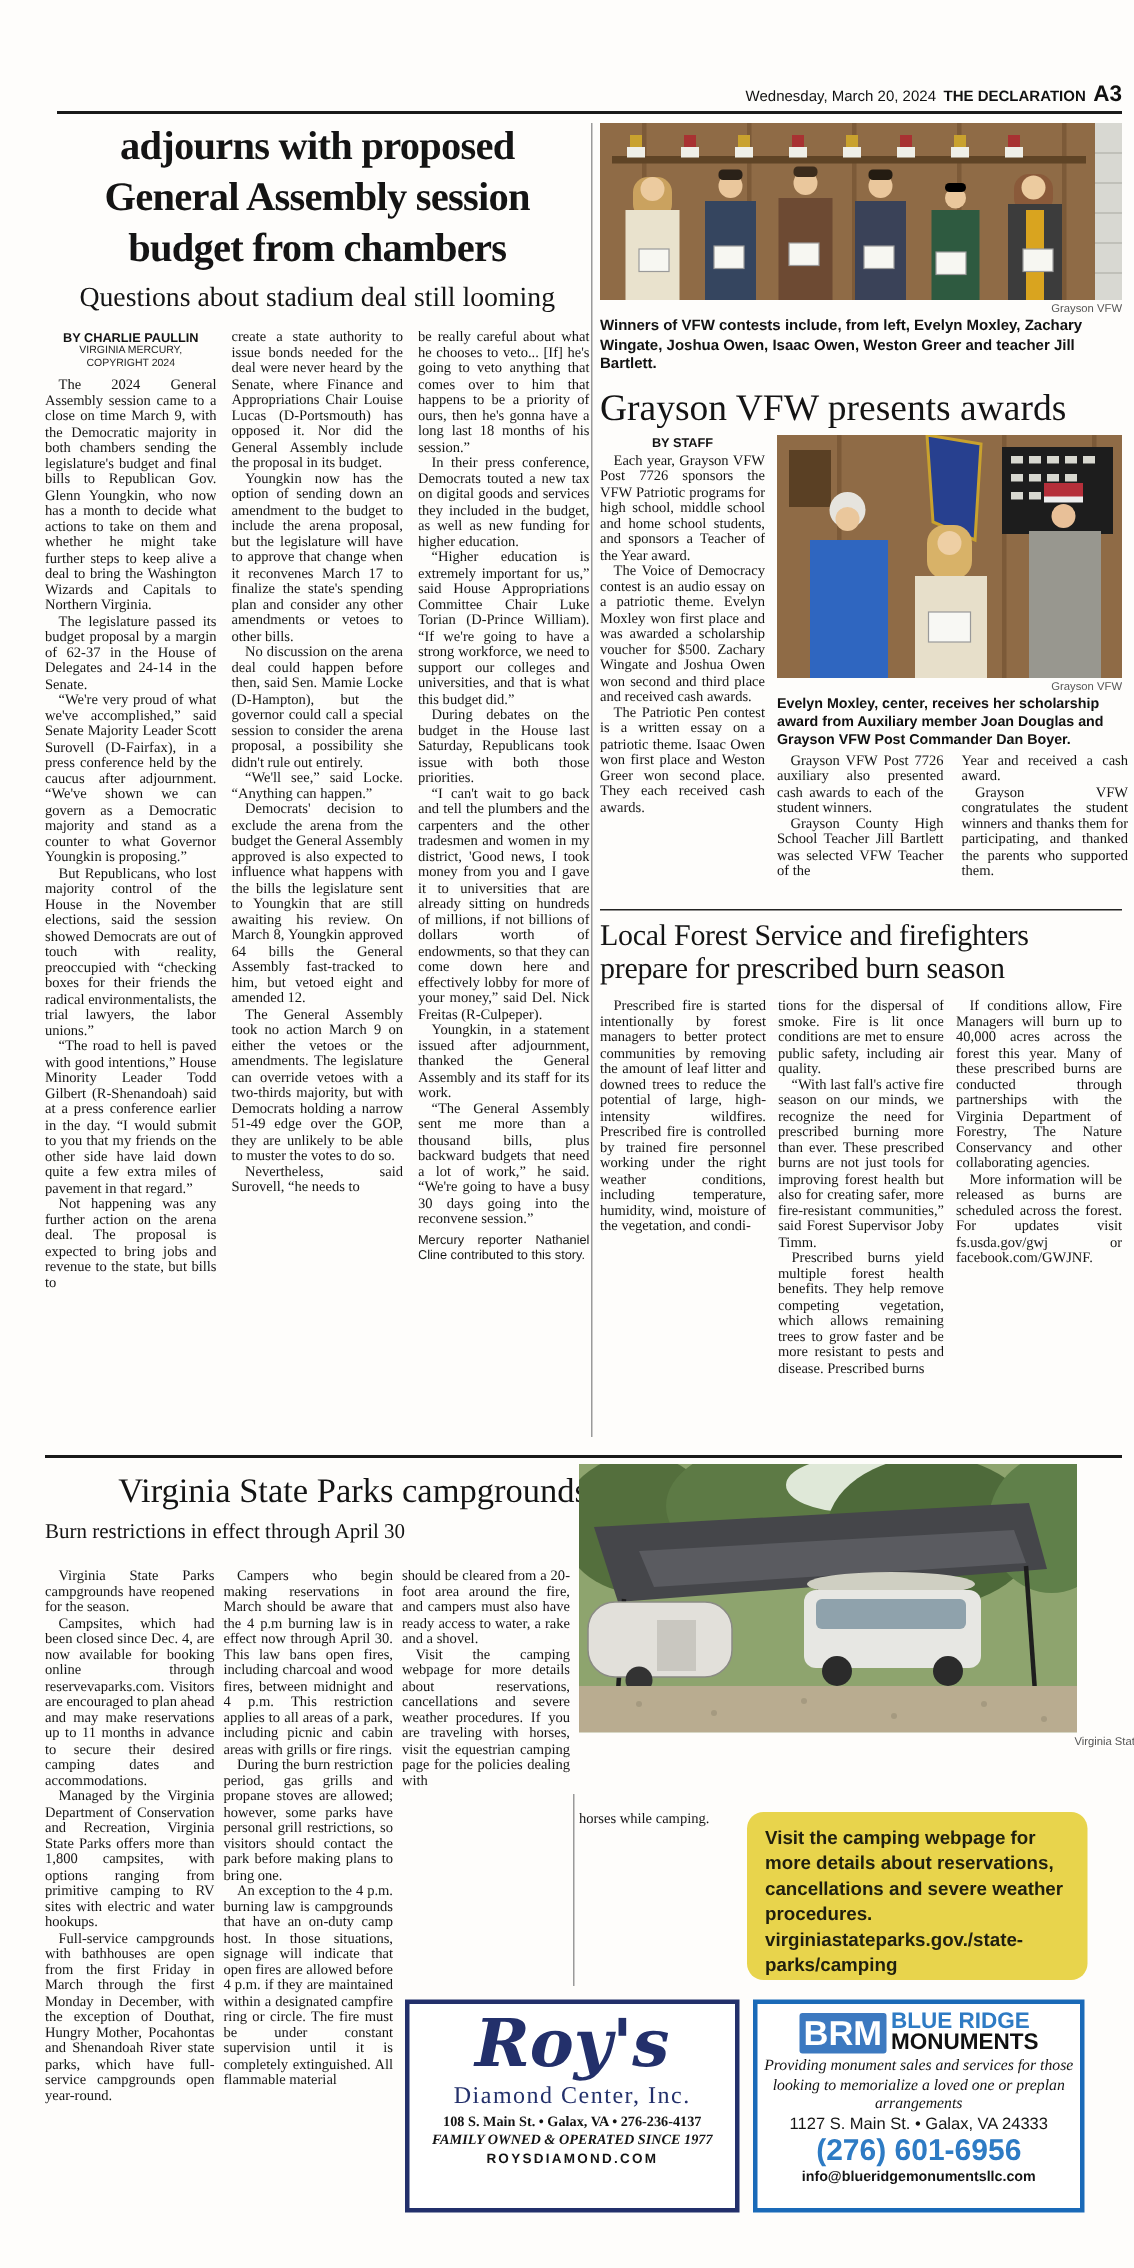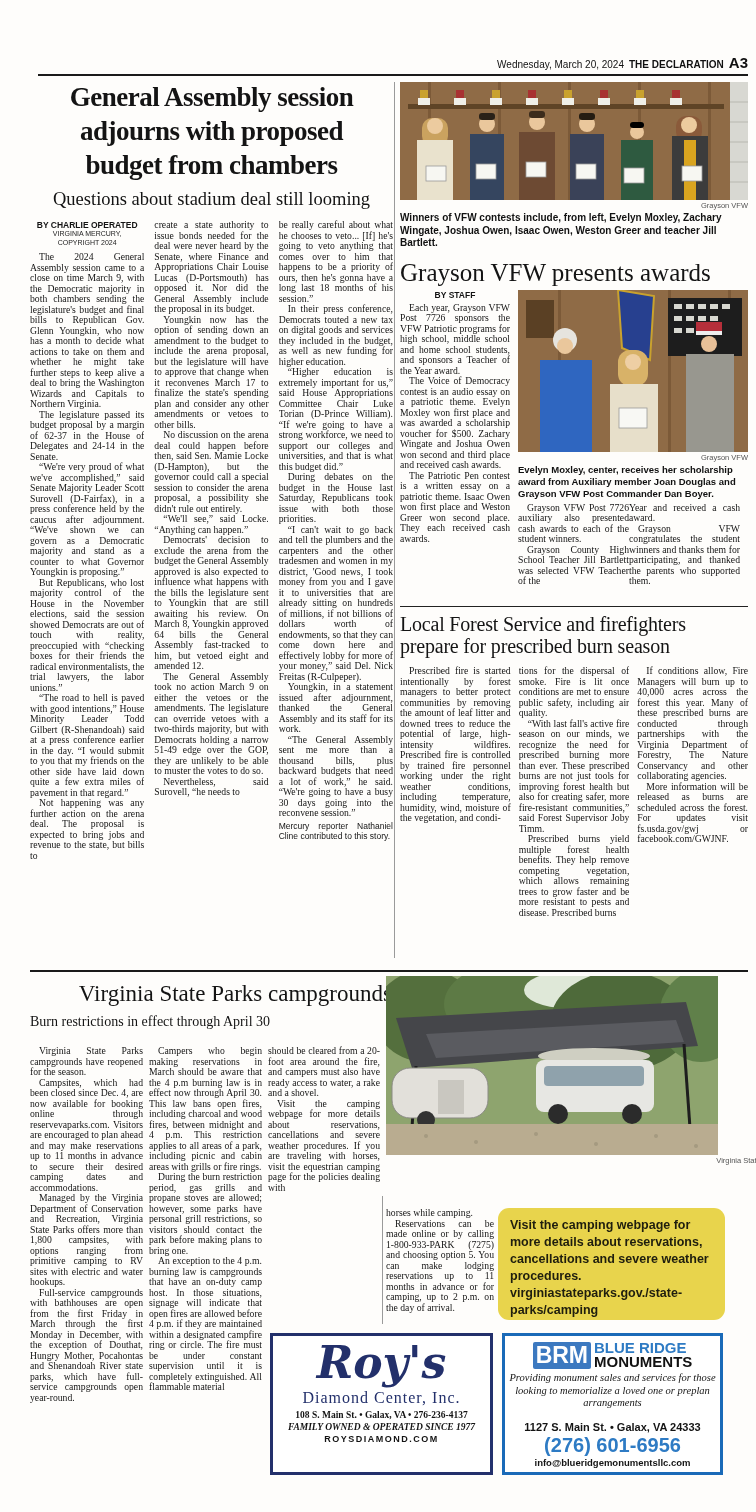--- a/index.html
+++ b/index.html
@@ -36,21 +36,21 @@
   .vrule{position:absolute;width:1px;background:#9a9a9a;}
   #vrule-main{left:394px;top:82px;height:876px;}
   #vrule-parks{left:382px;top:1196px;height:128px;}
 
   
   .right{position:absolute;left:400px;top:82px;width:348px;}
   .vfw-headline{margin:9px 0 4px;font-size:25px;line-height:27px;font-weight:400;}
   .vfw-flex{display:flex;gap:8px;}
   .vfw-col1{width:110px;flex:none;}
   .vfw-right{width:230px;flex:none;}
-  .vfw-cols23{display:flex;gap:0;margin-top:3px;}
+  .vfw-cols23{display:flex;gap:12px;margin-top:3px;}
   .vfw-cols23 .ncol{width:111px;flex:none;}
 
   
   .forest-rule{position:absolute;left:400px;top:606px;width:348px;height:1px;background:#222;}
   .forest{position:absolute;left:400px;top:613px;width:348px;}
   .forest-headline{margin:0;font-weight:400;font-size:20px;line-height:22px;letter-spacing:-0.2px;}
   .forest-headline span{display:block;}
   .forest-cols{display:flex;gap:8px;margin-top:9px;height:290px;overflow:hidden;}
   .forest-cols .ncol{flex:1;}
 
@@ -82,45 +82,45 @@
   
   .brm{position:absolute;left:502px;top:1333px;width:221px;height:142px;border:3px solid #1a6ab8;
        box-sizing:border-box;background:#fff;text-align:center;padding-top:5px;}
   .brm-logorow{display:flex;justify-content:center;align-items:center;gap:3px;}
   .brm-box{background:#3c79c0;color:#fff;font-family:"Liberation Sans",sans-serif;font-weight:700;
            font-size:23px;line-height:27px;padding:0 3px;border-radius:2px;}
   .brm-name{text-align:left;font-family:"Liberation Sans",sans-serif;font-weight:700;font-size:15px;line-height:14px;}
   .brm-name .l1{color:#2e7bc4;display:block;}
   .brm-name .l2{color:#111;display:block;}
   .brm-tag{font-style:italic;font-size:10.5px;line-height:12.5px;margin-top:3px;text-align:center;}
-  .brm-addr{font-family:"Liberation Sans",sans-serif;font-weight:700;font-size:11px;line-height:13px;margin-top:11px;}
+  .brm-addr{font-family:"Liberation Sans",sans-serif;font-weight:400;font-size:11px;line-height:13px;margin-top:0;}
   .brm-phone{font-family:"Liberation Sans",sans-serif;font-weight:700;font-size:20px;line-height:23px;color:#2e7bc4;}
   .brm-email{font-family:"Liberation Sans",sans-serif;font-weight:700;font-size:9.5px;line-height:11px;}
 </style>
 </head>
 <body>
 
 <div id="page">
 
   <div class="masthead">
     <span>Wednesday, March 20, 2024</span><span class="m-paper">THE DECLARATION</span><span class="m-page">A3</span>
   </div>
   <div class="masthead-rule"></div>
 
   <section class="lead">
     <h1 class="lead-headline">
+      <span>adjourns with proposed</span>
       <span>General Assembly session</span>
-      <span>adjourns with proposed</span>
       <span>budget from chambers</span>
     </h1>
     <h2 class="lead-subhead">Questions about stadium deal still looming</h2>
     <div class="lead-cols">
       <div class="ncol">
         <div class="byline-wrap">
-          <div class="byline">BY CHARLIE OPERATED</div>
+          <div class="byline">BY CHARLIE PAULLIN</div>
           <div class="byline-sub">VIRGINIA MERCURY,</div>
           <div class="byline-sub">COPYRIGHT 2024</div>
         </div>
         <div>
             <p class="para">The 2024 General Assembly session came to a close on time March 9, with the Democratic majority in both chambers sending the legislature's budget and final bills to Republican Gov. Glenn Youngkin, who now has a month to decide what actions to take on them and whether he might take further steps to keep alive a deal to bring the Washington Wizards and Capitals to Northern Virginia.</p>
             <p class="para">The legislature passed its budget proposal by a margin of 62-37 in the House of Delegates and 24-14 in the Senate.</p>
             <p class="para">“We're very proud of what we've accomplished,” said Senate Majority Leader Scott Surovell (D-Fairfax), in a press conference held by the caucus after adjournment. “We've shown we can govern as a Democratic majority and stand as a counter to what Governor Youngkin is proposing.”</p>
             <p class="para">But Republicans, who lost majority control of the House in the November elections, said the session showed Democrats are out of touch with reality, preoccupied with “checking boxes for their friends the radical environmentalists, the trial lawyers, the labor unions.”</p>
             <p class="para">“The road to hell is paved with good intentions,” House Minority Leader Todd Gilbert (R-Shenandoah) said at a press conference earlier in the day. “I would submit to you that my friends on the other side have laid down quite a few extra miles of pavement in that regard.”</p>
             <p class="para">Not happening was any further action on the arena deal. The proposal is expected to bring jobs and revenue to the state, but bills to</p>
@@ -352,21 +352,20 @@
       <p class="para">Campers who begin making reservations in March should be aware that the 4 p.m burning law is in effect now through April 30. This law bans open fires, including charcoal and wood fires, between midnight and 4 p.m. This restriction applies to all areas of a park, including picnic and cabin areas with grills or fire rings.</p>
       <p class="para">During the burn restriction period, gas grills and propane stoves are allowed; however, some parks have personal grill restrictions, so visitors should contact the park before making plans to bring one.</p>
       <p class="para">An exception to the 4 p.m. burning law is campgrounds that have an on-duty camp host. In those situations, signage will indicate that open fires are allowed before 4 p.m. if they are maintained within a designated campfire ring or circle. The fire must be under constant supervision until it is completely extinguished. All flammable material</p>
     </div>
   <div class="parks-col ncol" id="parks-col3">
       <p class="para cont">should be cleared from a 20-foot area around the fire, and campers must also have ready access to water, a rake and a shovel.</p>
       <p class="para">Visit the camping webpage for more details about reservations, cancellations and severe weather procedures. If you are traveling with horses, visit the equestrian camping page for the policies dealing with</p>
     </div>
   <div class="parks-col ncol" id="parks-col4">
       <p class="para cont">horses while camping.</p>
-      <p class="para">Reservations can be made online or by calling 1-800-933-PARK (7275) and choosing option 5. You can make lodging reservations up to 11 months in advance or for camping, up to 2 p.m. on the day of arrival.</p>
     </div>
   <div class="vrule" id="vrule-parks"></div>
 
   <div class="camp-ad">Visit the camping webpage for more details about reservations, cancellations and severe weather procedures. virginiastateparks.gov./state-parks/camping</div>
 
   <div class="roys">
     <div class="roys-logo">Roy's</div>
     <div class="roys-name">Diamond Center, Inc.</div>
     <div class="roys-addr">108 S. Main St. • Galax, VA • 276-236-4137</div>
     <div class="roys-tag">FAMILY OWNED &amp; OPERATED SINCE 1977</div>

